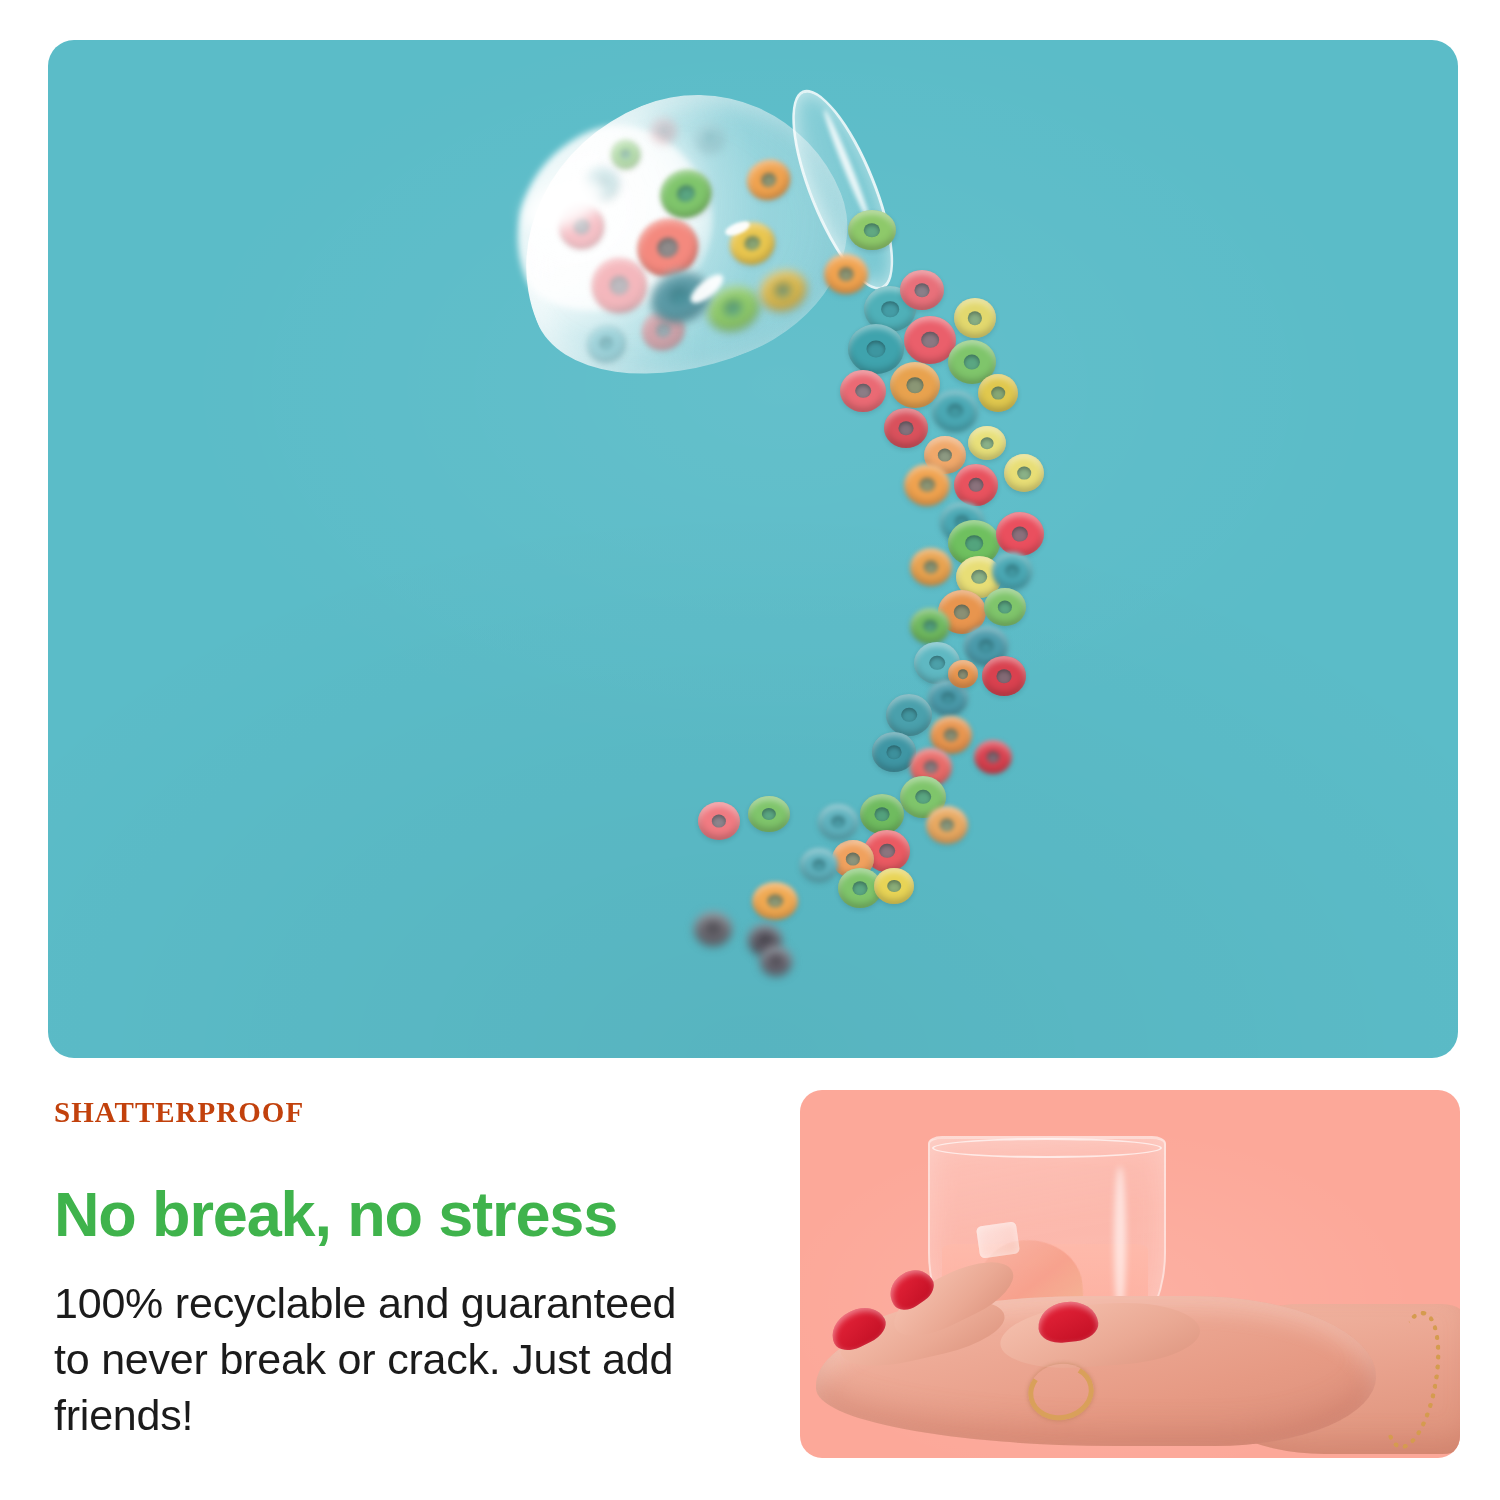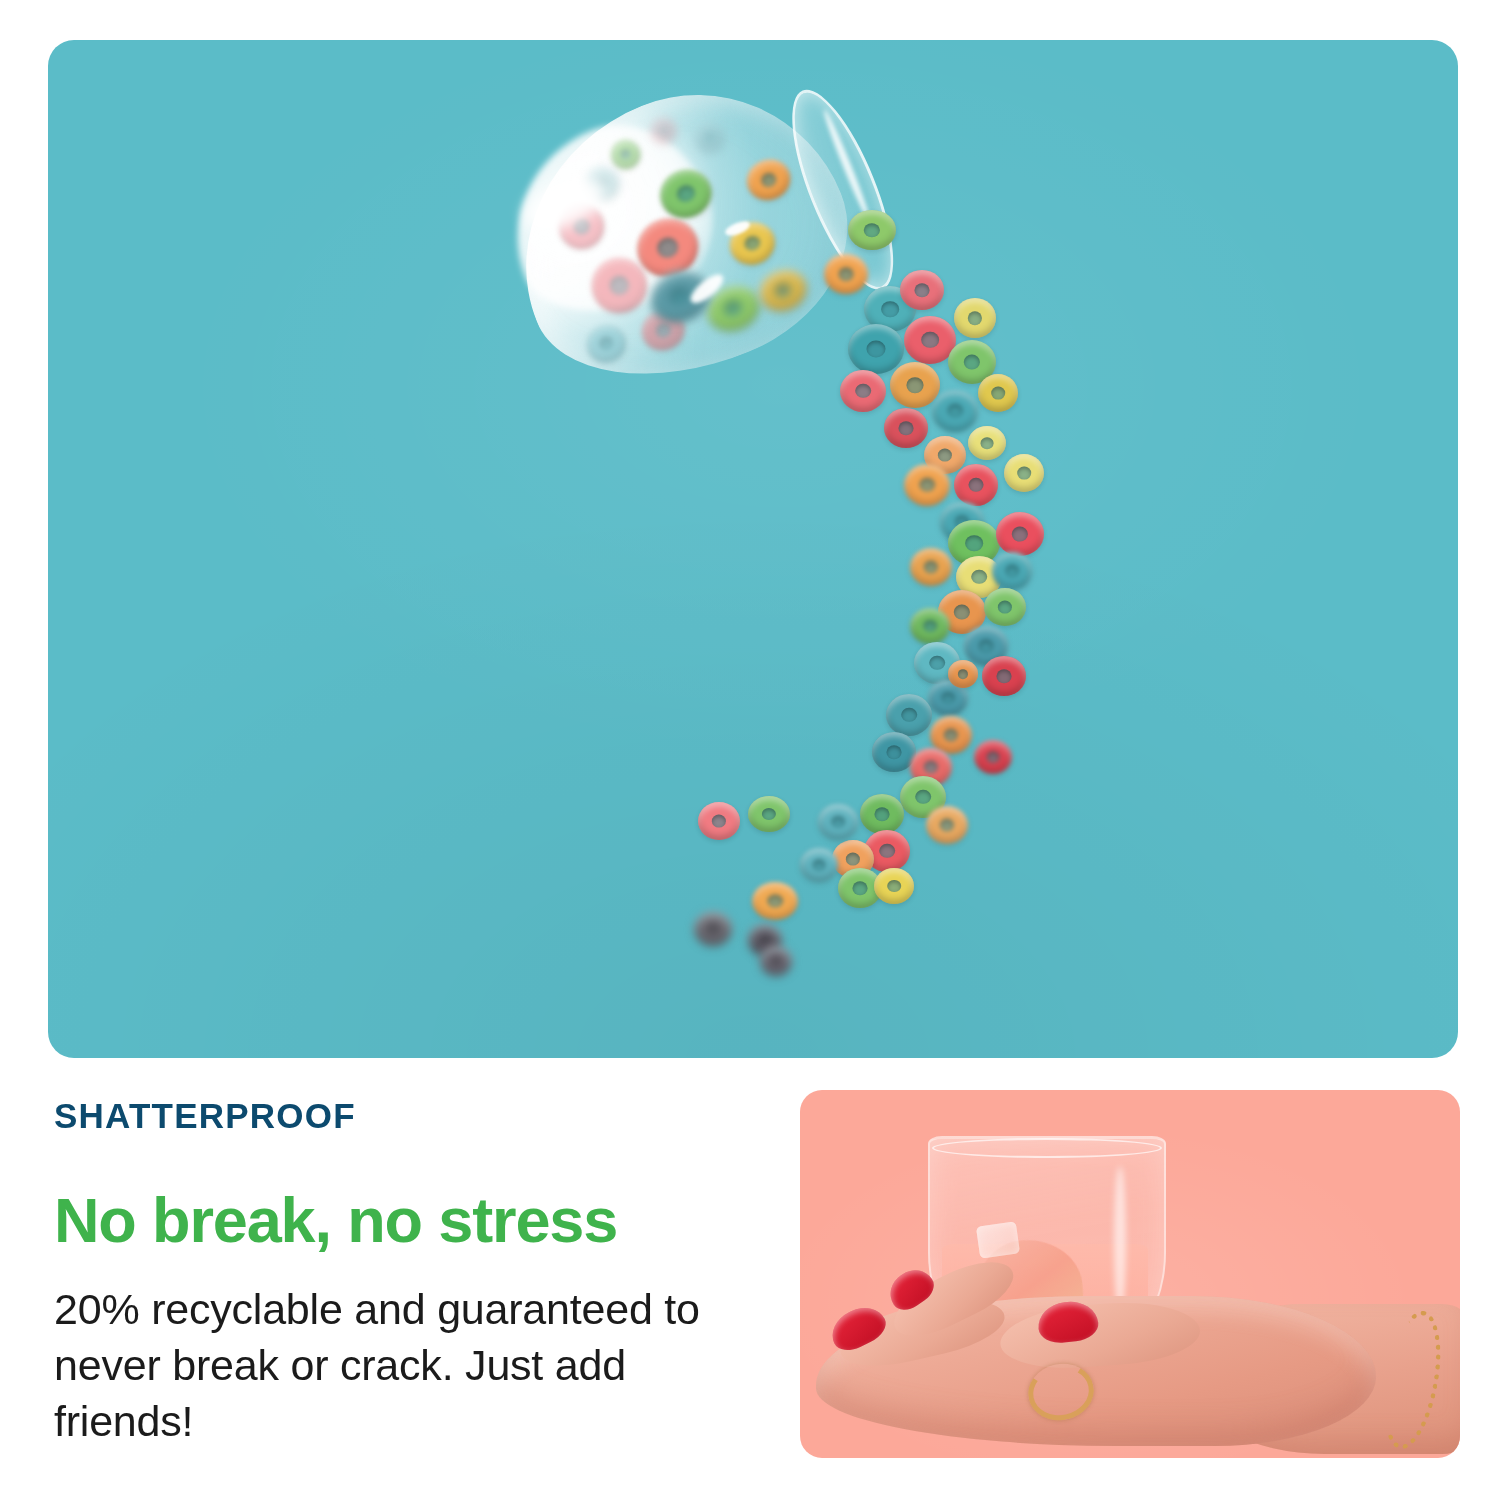--- a/index.html
+++ b/index.html
@@ -152,25 +152,25 @@
   .ring.inside-deep { opacity: 0.34; filter: blur(4.5px); }
 
   
   .copy {
     position: absolute;
     left: 54px;
     top: 1098px;
     width: 660px;
   }
   .eyebrow {
-    font-family: Liberation Sans, sans-serif;
-    font-size: 35px;
+    font-family: Liberation Serif, serif;
+    font-size: 29px;
     font-weight: 700;
     letter-spacing: 0.035em;
-    color: #0c4a6e;
+    color: #c2410c;
     line-height: 1;
     margin: 0 0 56px 0;
     text-transform: uppercase;
   }
   .headline {
     font-family: "Liberation Sans", sans-serif;
     font-size: 63px;
     font-weight: 700;
     letter-spacing: -0.018em;
     color: #3fb34c;
@@ -410,21 +410,21 @@
       <div class="ring blur2 solid" style="left:700px; top:884px; width:34px; height:32px; background:#5e5b66;"></div>
       <div class="ring blur2 solid" style="left:712px; top:906px; width:32px; height:30px; background:#6b6772;"></div>
       <div class="ring blur" style="left:926px; top:700px; width:38px; height:34px; background:#d9414f;"></div>
       <div class="ring" style="left:900px; top:620px; width:30px; height:28px; background:#e8954e;"></div>
     </div>
   </div>
 
   <div class="copy">
     <p class="eyebrow">SHATTERPROOF</p>
     <h2 class="headline">No break, no stress</h2>
-    <p class="subcopy">20% recyclable and guaranteed to never break or crack. Just add friends!</p>
+    <p class="subcopy">100% recyclable and guaranteed to never break or crack. Just add friends!</p>
   </div>
 
   <div class="pink-panel">
     <div class="wash"></div>
 
     <div class="wineglass">
       <div class="bowl"></div>
       <div class="liquid"></div>
       <div class="petal"></div>
       <div class="ice i4"></div>

